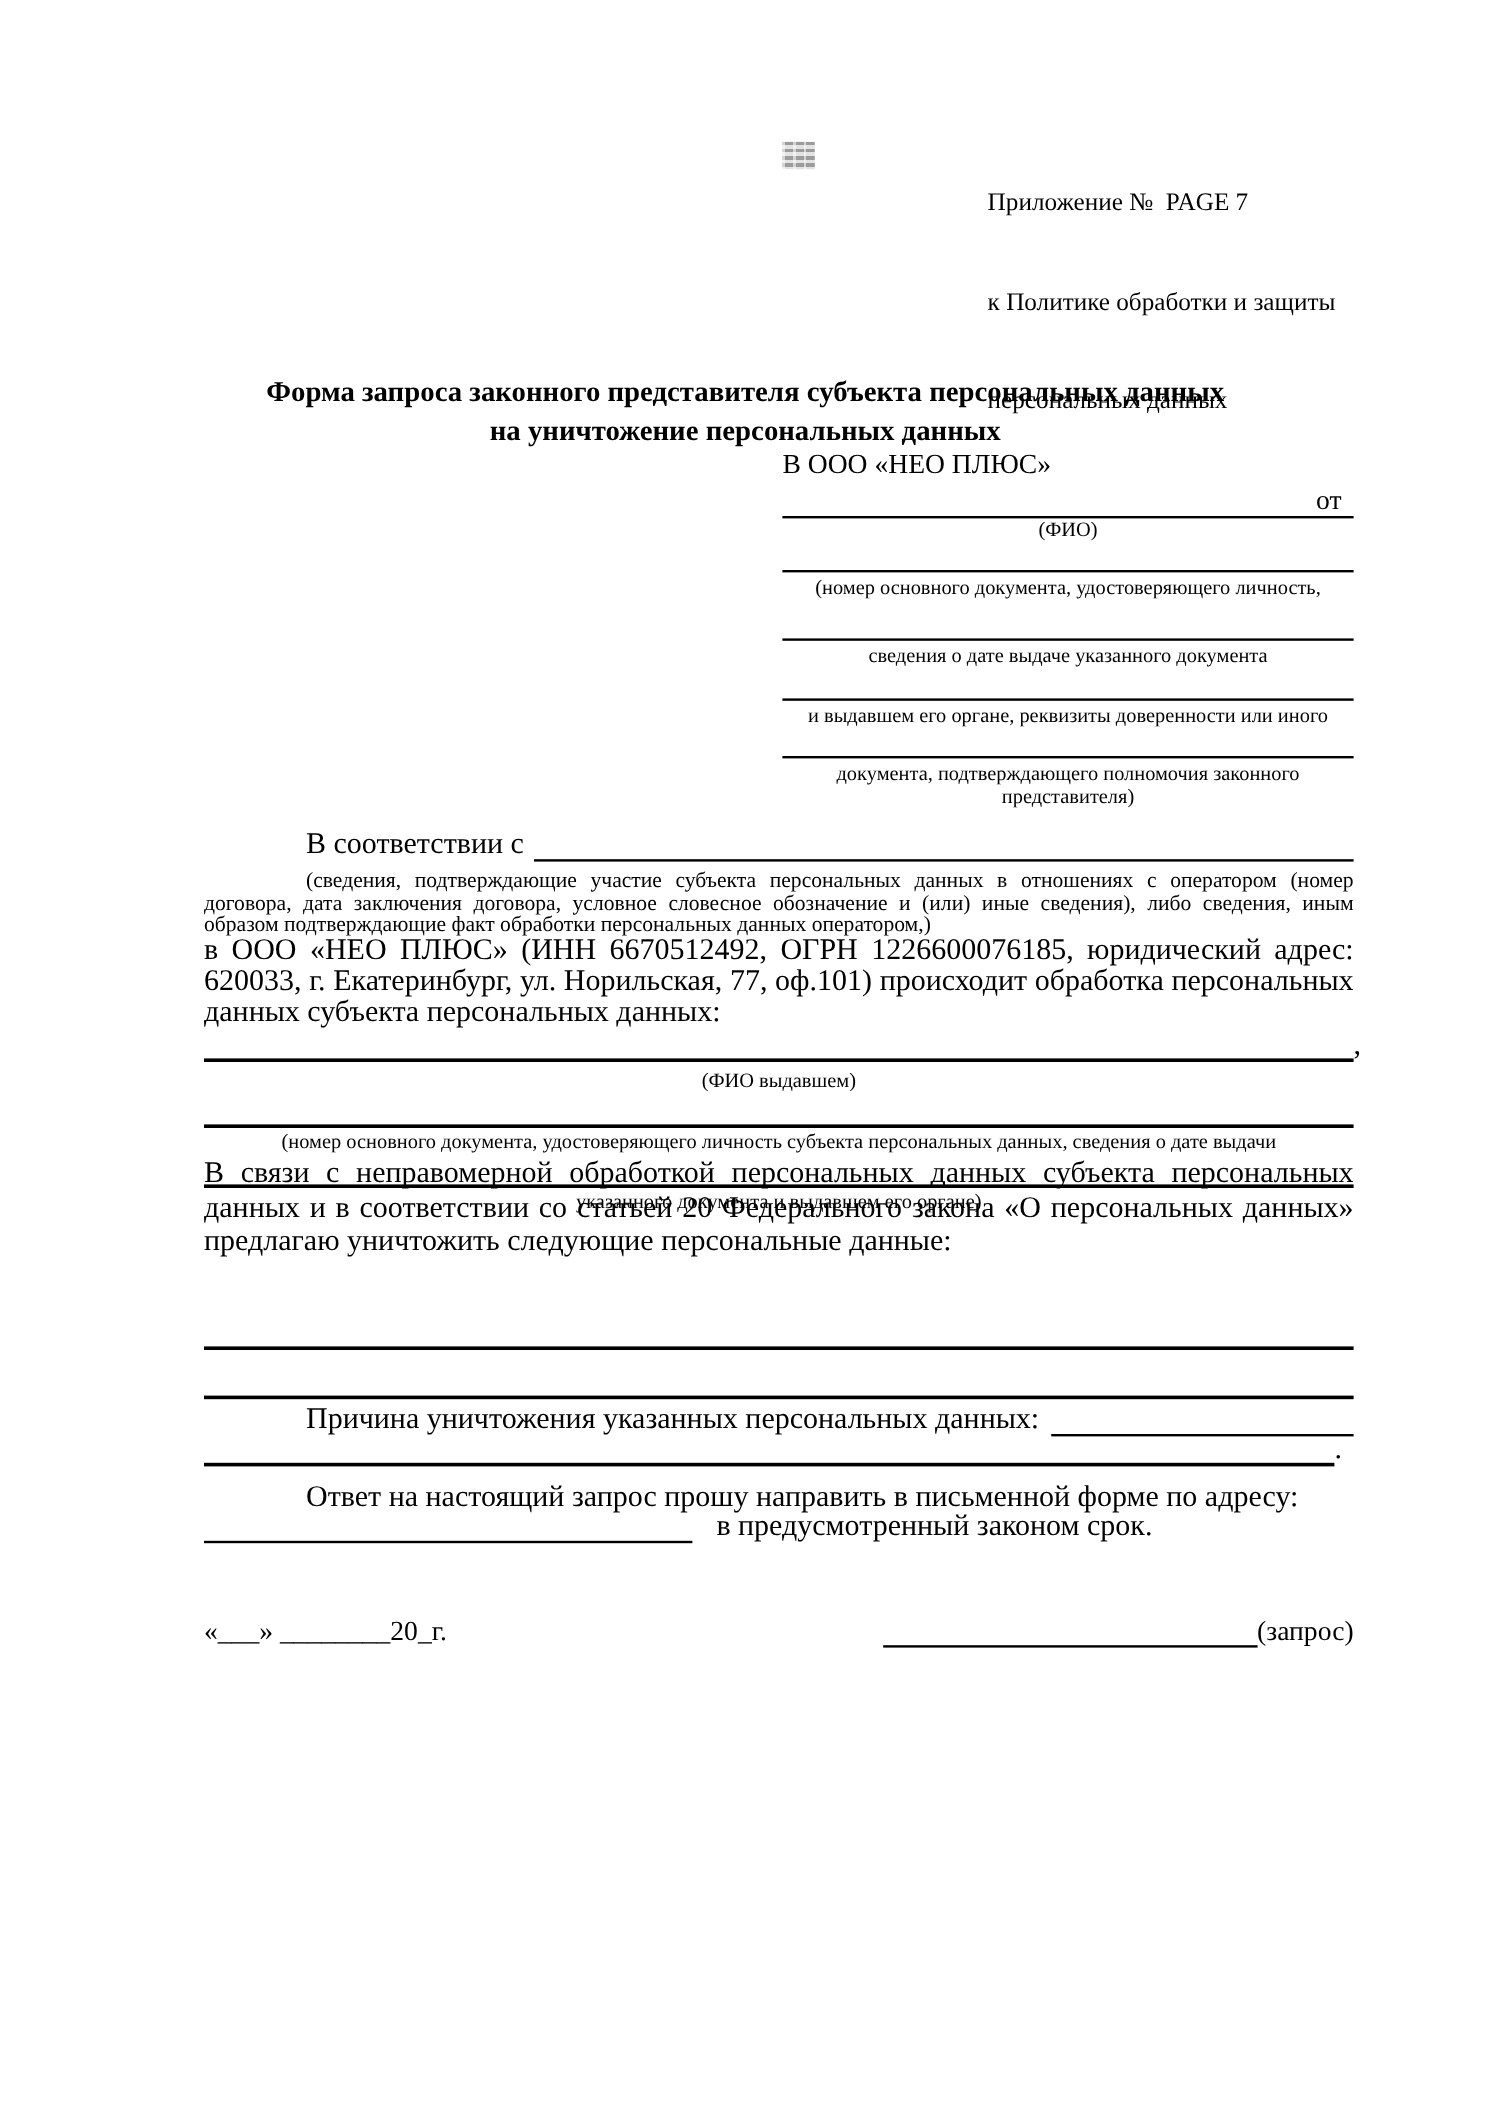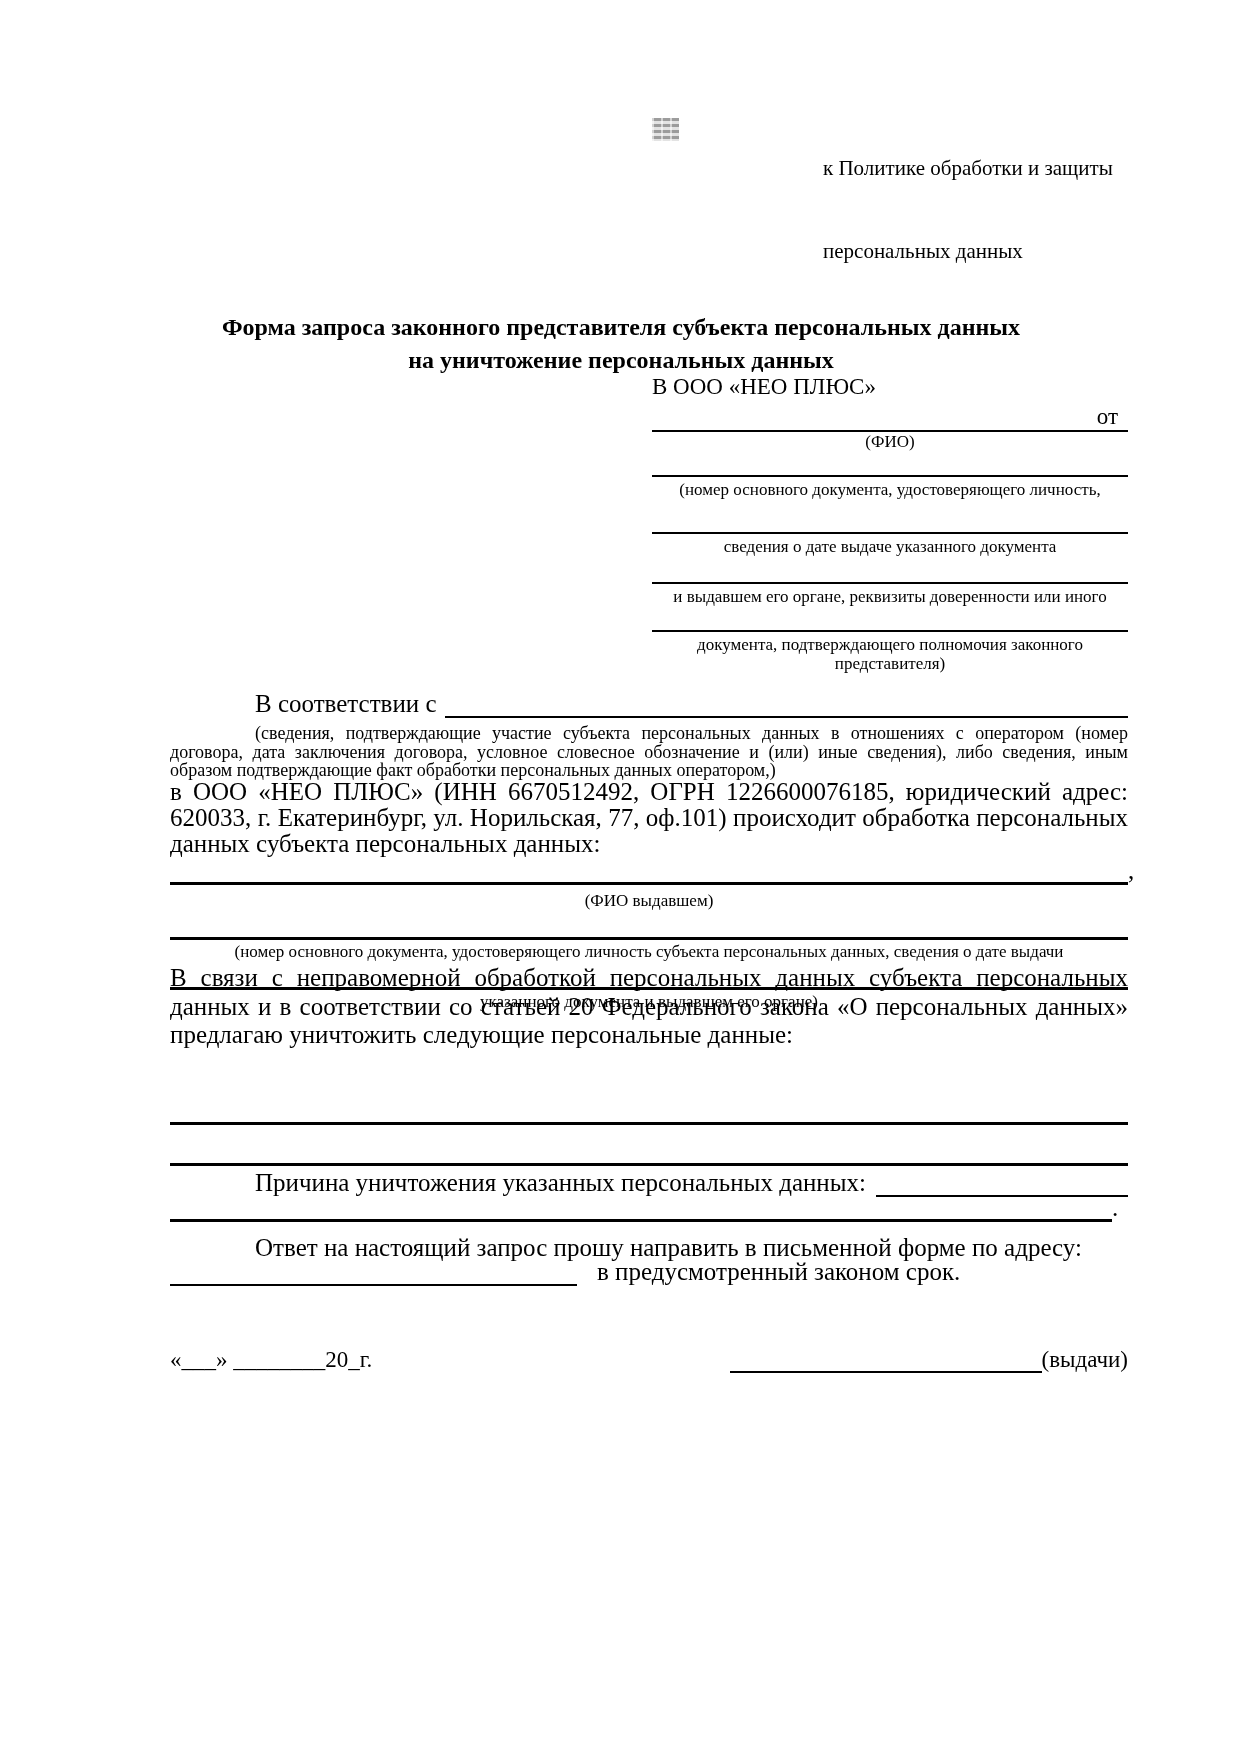--- a/index.html
+++ b/index.html
@@ -59,20 +59,21 @@
   .sig-right .fill{flex:0 0 312px;border-bottom:2px solid #000;}
 </style>
 </head>
 <body>
 
 <div class="page">
 
   <div class="abs obj-icon"></div>
 
   <div class="abs hdr">
+    <div>Приложение №  PAGE 7</div>
     <div>к Политике обработки и защиты</div>
     <div>персональных данных</div>
   </div>
 
   <div class="abs addr-to">В ООО «НЕО ПЛЮС»</div>
 
   <div class="abs title">
     <div>Форма запроса законного представителя субъекта персональных данных</div>
     <div>на уничтожение персональных данных</div>
   </div>
@@ -133,17 +134,17 @@
   <div class="abs answer-row">Ответ на настоящий запрос прошу направить в письменной форме по адресу:</div>
   <div class="abs row address-row">
     <span class="fill"></span>
     <span>в предусмотренный законом срок.</span>
   </div>
 
   <div class="abs row sig-row">
     <span>«___» ________20_г.</span>
     <span class="sig-right">
       <span class="fill"></span>
-      <span>(выдачи)</span>
+      <span>(запрос)</span>
     </span>
   </div>
 
 </div>
 
 </body></html>

